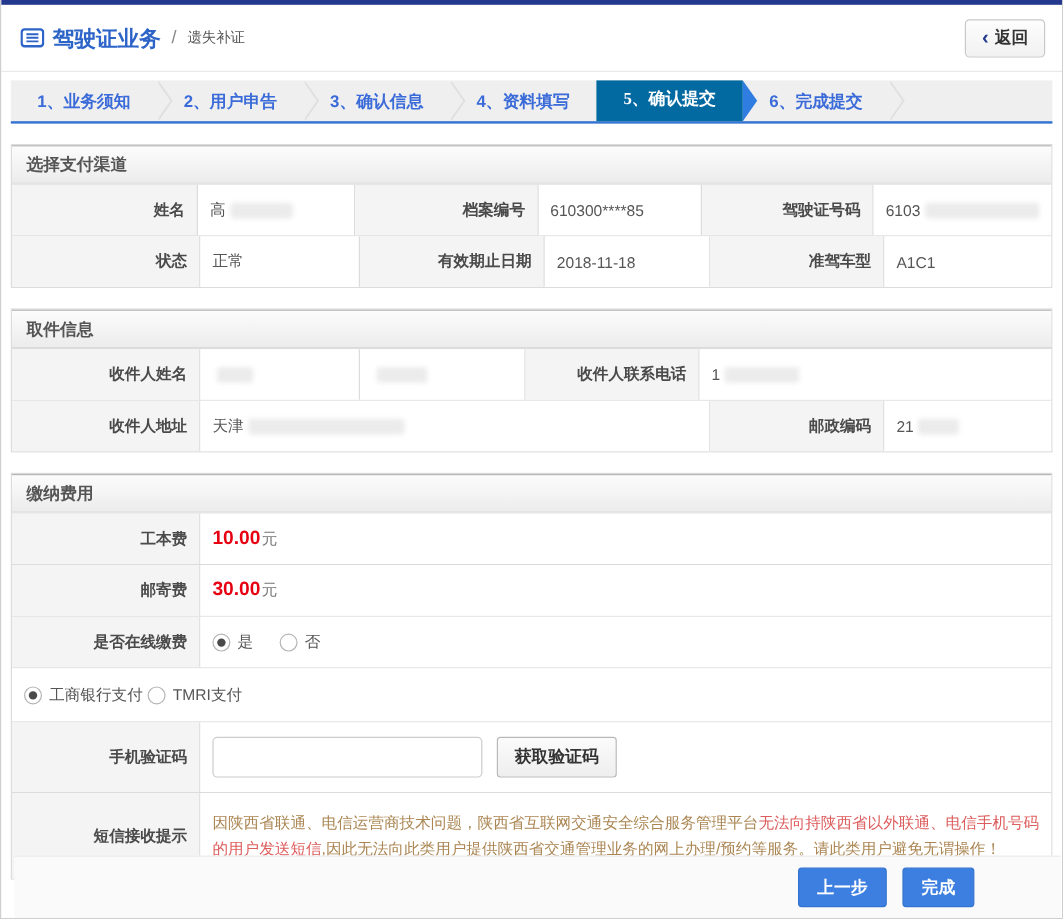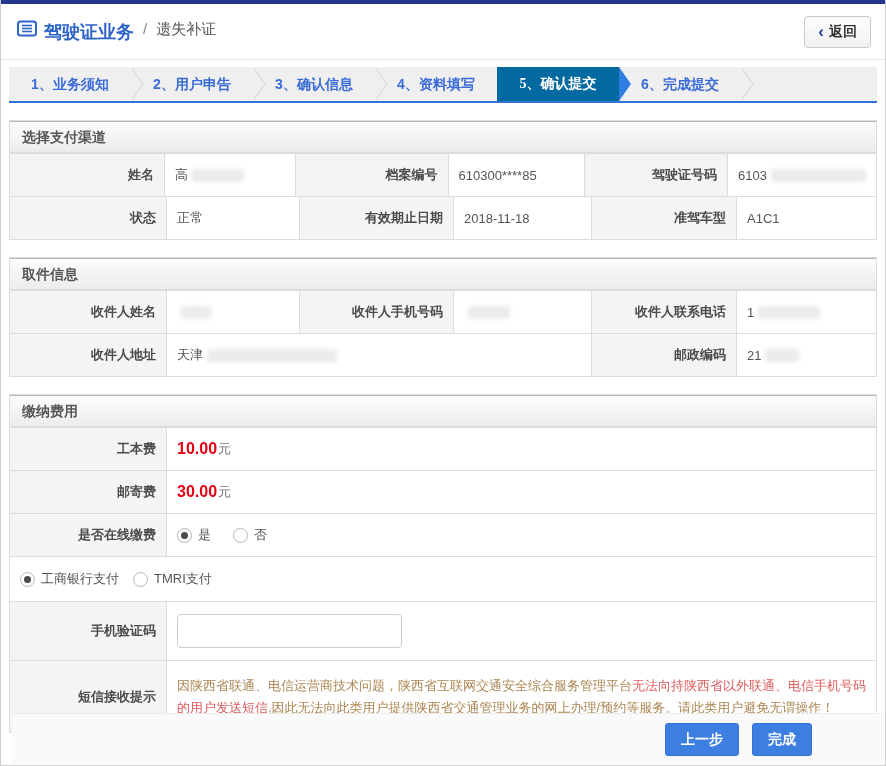--- a/index.html
+++ b/index.html
@@ -8,25 +8,25 @@
     font-family:"Liberation Sans","DejaVu Sans",sans-serif;
     background:#fff; color:#555; font-size:13px;
   }
   .page { width:886px; height:766px; border:1px solid #cfcfcf; border-top:none;
           background:#fff; overflow:hidden; position:relative; }
   .topbar { height:4px; background:#24388e; }
 
   
   header { height:56px; display:flex; align-items:center; justify-content:space-between;
            padding:0 14px 0 16px; border-bottom:1px solid #e8e8e8; }
-  .htitle { display:flex; align-items:flex-start; gap:7px; }
+  .htitle { display:flex; align-items:center; gap:7px; }
   .hicon { display:inline-flex; }
   .brand { color:#2d64c8; font-size:18px; font-weight:bold; }
   .crumb-sep { color:#888; font-size:15px; margin:0 2px; }
-  .crumb { color:#555; font-size:15px; }
+  .crumb { color:#555; font-size:12px; }
   .back-btn { display:inline-flex; align-items:center; gap:5px; height:32px; padding:0 13px;
               background:linear-gradient(#fdfdfd,#f1f1f1); border:1px solid #c9c9c9; border-radius:4px;
               font-size:14px; color:#333; font-weight:bold; cursor:pointer;
               font-family:inherit; }
   .back-btn .chev { color:#1f3a8f; font-weight:bold; font-size:17px; line-height:1; }
 
   
   .steps { margin:7px 8px 0 8px; height:36px; background:#efefef; display:flex;
            border-bottom:2px solid #3273d3; position:relative; }
   .step { position:relative; width:122px; height:34px; line-height:34px; text-align:center;
@@ -142,21 +142,20 @@
     </div>
   </section>
 
   <section class="panel">
     <div class="panel-title">取件信息</div>
     <div class="row">
       <div class="cell lbl w-l1">收件人姓名</div>
       <div class="cell val w-v1">
         <span class="redact" style="width:30px"></span>
       </div>
-      <div class="cell lbl w-l2">收件人手机号码</div>
       <div class="cell val w-v2">
         <span class="redact" style="width:42px"></span>
       </div>
       <div class="cell lbl w-l3">收件人联系电话</div>
       <div class="cell val w-v3">
         <span>1</span>
           <span class="redact" style="width:62px"></span>
       </div>
     </div>
     <div class="row">
@@ -203,37 +202,38 @@
           <span class="radio-opt">
             <span class="radio"></span>
             <span>否</span>
           </span>
         </div>
       </div>
     </div>
 
     <div class="row h45">
       <div class="cell val w-pay">
-        <div class="radio-group" style="gap:14px;">
+        <div class="radio-group" style="gap:4px;">
           <span class="radio-opt">
             <span class="radio checked"></span>
             <span>工商银行支付</span>
           </span>
           <span class="radio-opt">
             <span class="radio"></span>
             <span>TMRI支付</span>
           </span>
         </div>
       </div>
     </div>
 
     <div class="row h46">
       <div class="cell lbl w-l1">手机验证码</div>
       <div class="cell val w-pay">
         <input class="code-input" type="text" value="" style="">
+        <button class="code-btn">获取验证码</button>
       </div>
     </div>
 
     <div class="row h72">
       <div class="cell lbl w-l1">短信接收提示</div>
       <div class="cell val w-pay">
         <p class="notice">
           <span>因陕西省联通、电信运营商技术问题，陕西省互联网交通安全综合服务管理平台</span><span class="hl">无法向持陕西省以外联通、电信手机号码的用户发送短信</span><span>,因此无法向此类用户提供陕西省交通管理业务的网上办理/预约等服务。请此类用户避免无谓操作！</span>
         </p>
       </div>

